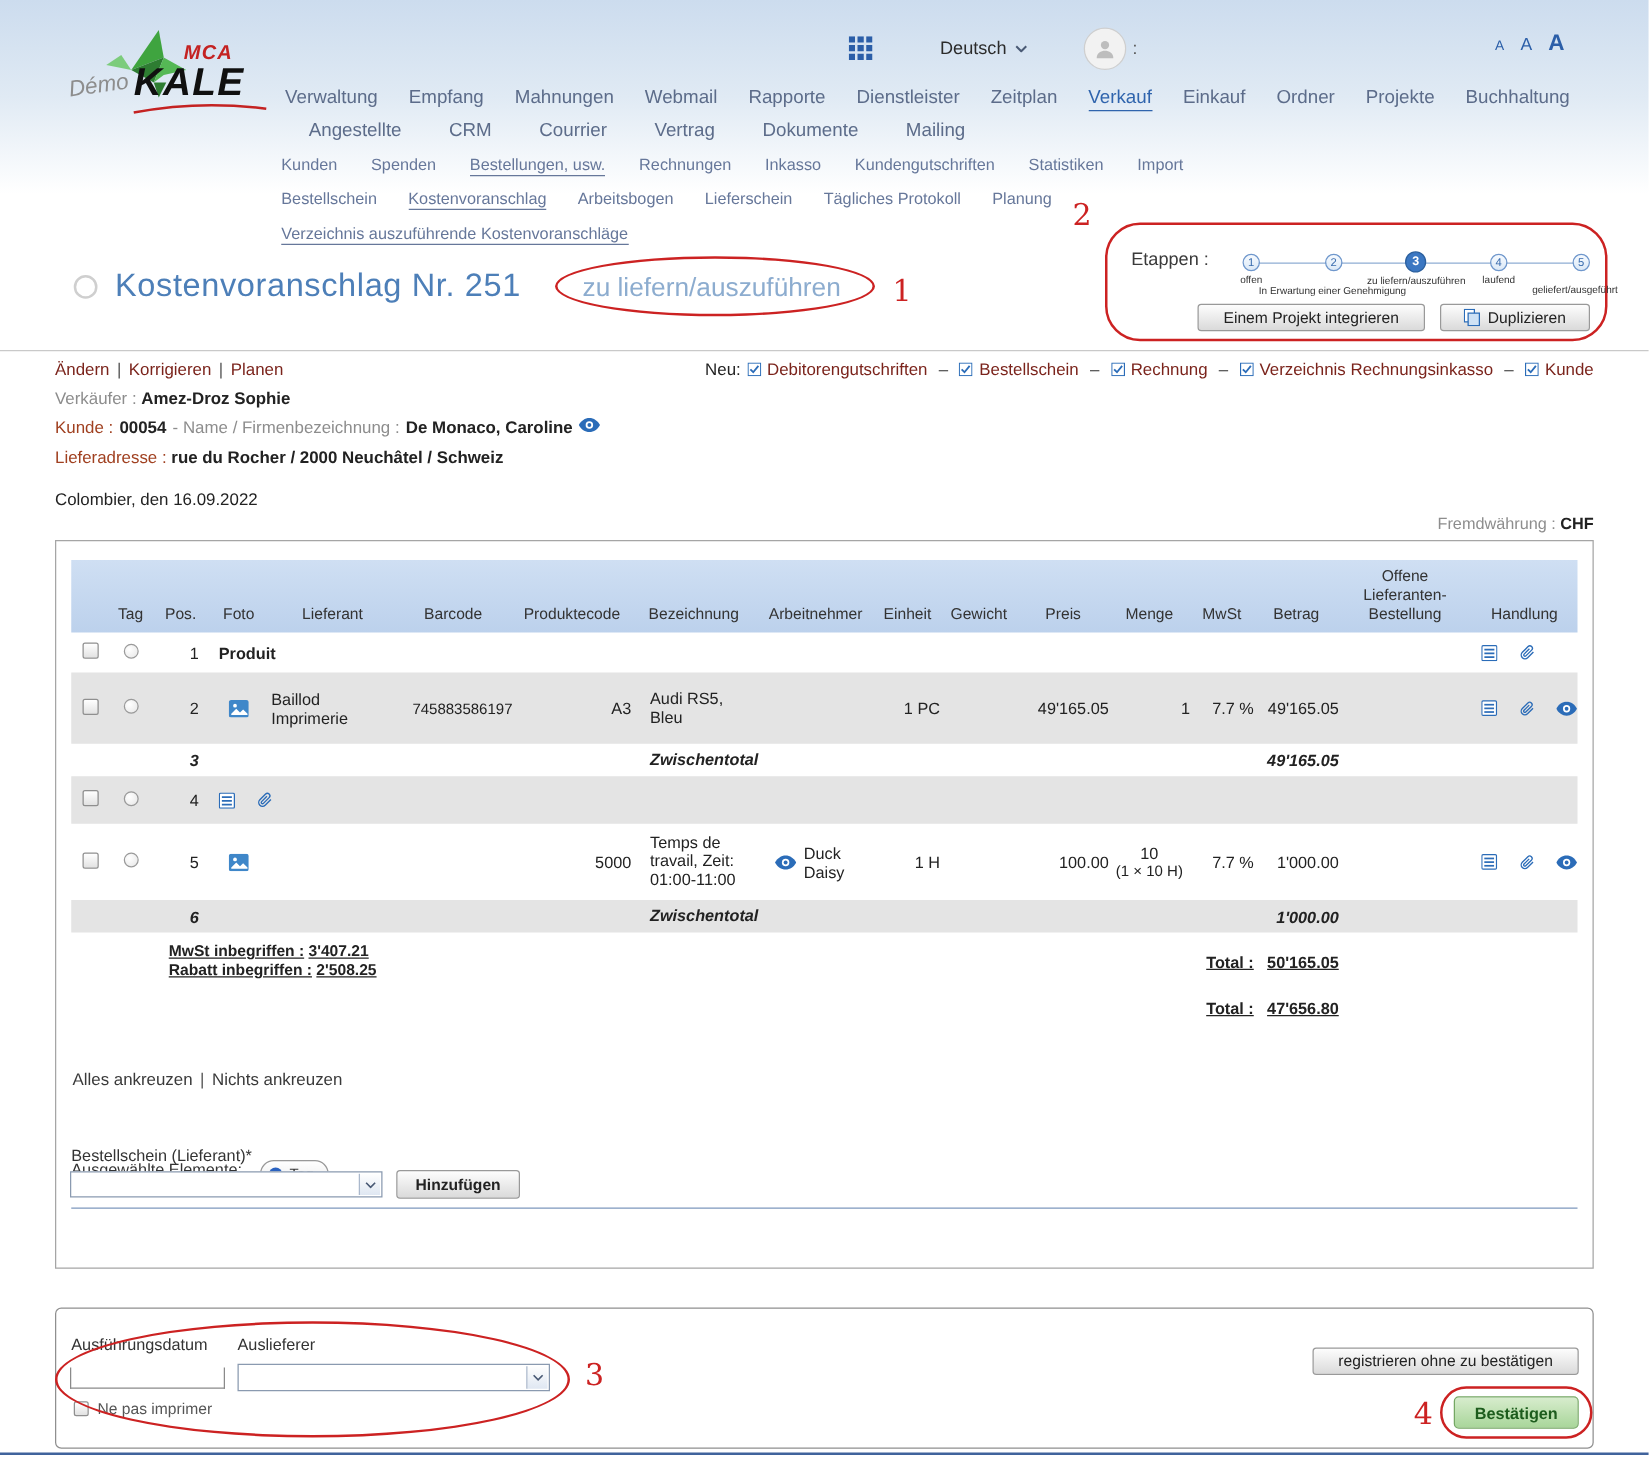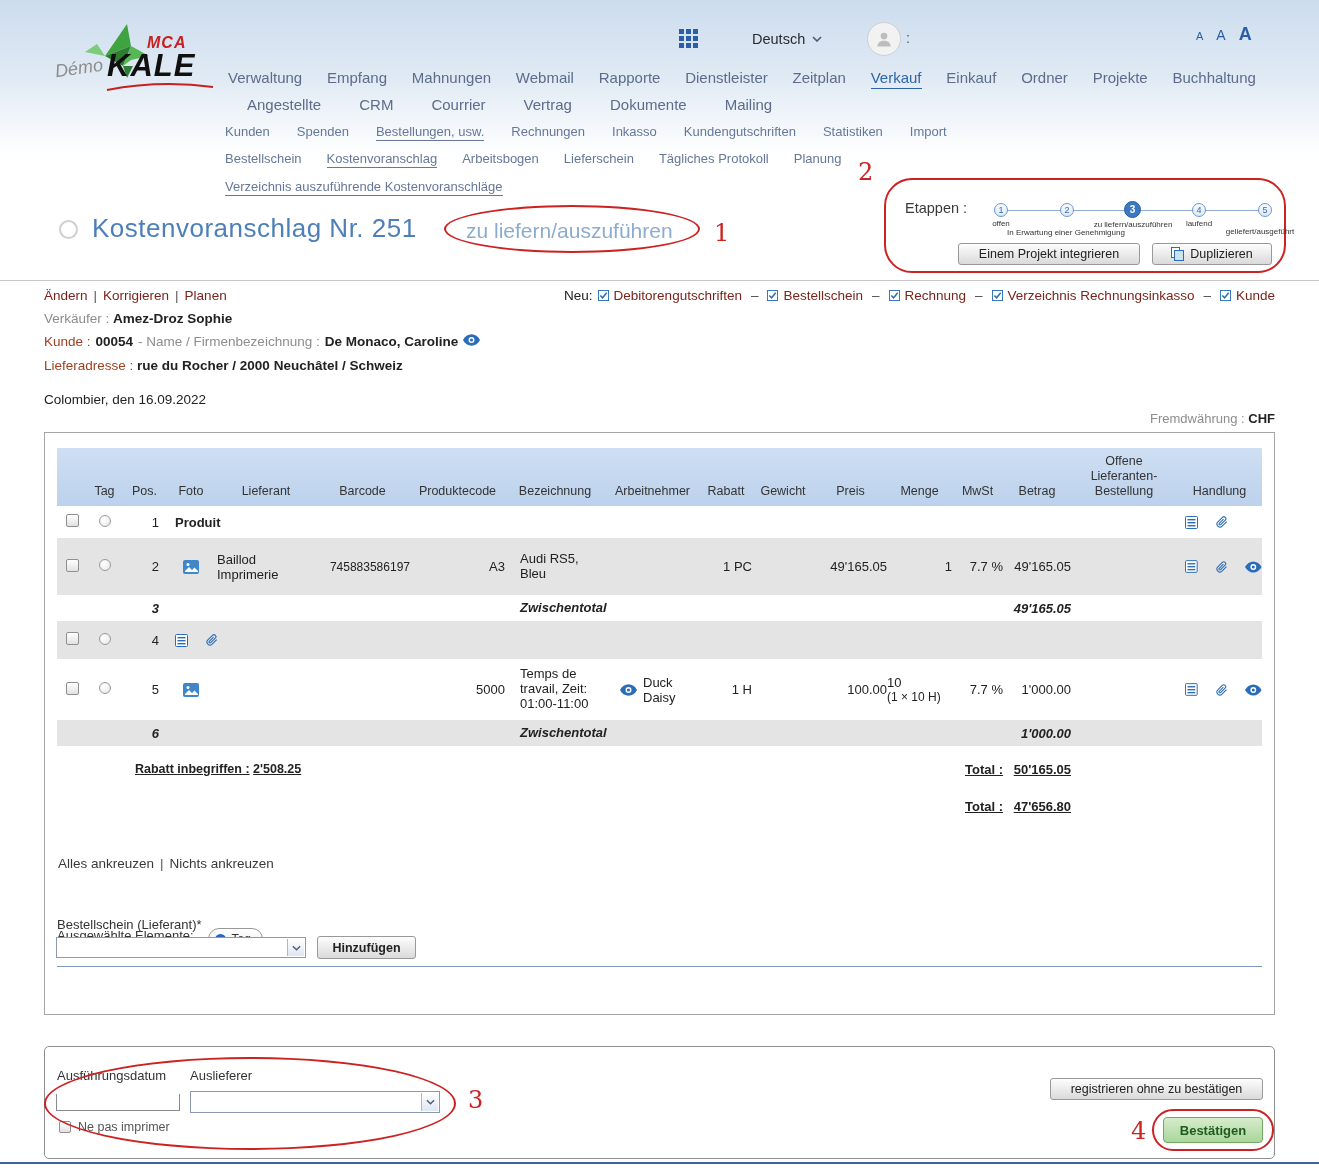--- a/index.html
+++ b/index.html
@@ -234,21 +234,21 @@
   <div class="trow thead">
     <div class="cck"></div>
     <div class="ctg">Tag</div>
     <div class="cps">Pos.</div>
     <div class="cft">Foto</div>
     <div class="clf" style="justify-content:center">Lieferant</div>
     <div class="cbc">Barcode</div>
     <div class="cpc">Produktecode</div>
     <div class="cbz" style="padding-left:0;justify-content:center">Bezeichnung</div>
     <div class="car" style="padding-left:0;justify-content:center">Arbeitnehmer</div>
-    <div class="cen">Rabatt</div>
+    <div class="cen">Einheit</div>
     <div class="cgw">Gewicht</div>
     <div class="cpr">Preis</div>
     <div class="cmg">Menge</div>
     <div class="cmw">MwSt</div>
     <div class="cbt">Betrag</div>
     <div class="cof">Offene Lieferanten-Bestellung</div>
     <div class="chd">Handlung</div>
   </div>
 
   <div class="trow" style="height:32px">
@@ -358,21 +358,21 @@
       <svg width="17" height="12" viewBox="0 0 24 16" style="cursor:pointer;flex-shrink:0">
           <path d="M12 0C7 0 2.7 3 0 8c2.7 5 7 8 12 8s9.3-3 12-8c-2.7-5-7-8-12-8z" fill="#2b6cb8"></path>
           <circle cx="12" cy="8" r="4.2" fill="#fff"></circle>
           <circle cx="12" cy="8" r="2.2" fill="#2b6cb8"></circle>
         </svg>
       <span>Duck Daisy</span>
     </div>
     <div class="cen num">1 H</div>
     <div class="cgw"></div>
     <div class="cpr num">100.00</div>
-    <div class="cmg num" style="display:block;text-align:left">
+    <div class="cmg num" style="display:block;text-align:center">
       <div>10</div>
       <div style="font-size:12px">(1 × 10 H)</div>
     </div>
     <div class="cmw num">7.7 %</div>
     <div class="cbt num">1'000.00</div>
     <div class="cof"></div>
     <div class="chd icons">
       <svg width="13" height="13" viewBox="0 0 13 13" style="cursor:pointer">
           <rect x="0.5" y="0.5" width="12" height="12" rx="1" fill="#fff" stroke="#2b6cb8"></rect>
           <rect x="2.5" y="3" width="8" height="1.4" fill="#2b6cb8"></rect>
@@ -398,20 +398,21 @@
     <div class="cbz zw">Zwischentotal</div>
     <div style="width:398px"></div>
     <div class="cbt num zw">1'000.00</div>
     <div class="cof"></div>
       <div class="chd"></div>
   </div>
 
   <div class="trow" style="height:46px">
     <div style="width:78px"></div>
     <div style="flex:1;font-size:12.5px;line-height:15px">
+      <div><span class="u b">MwSt inbegriffen :</span>&nbsp;<span class="u b">3'407.21</span></div>
       <div><span class="u b">Rabatt inbegriffen :</span>&nbsp;<span class="u b">2'508.25</span></div>
     </div>
     <div class="num b" style="width:120px"><span class="u">Total :</span></div>
     <div class="cbt num b"><span class="u">50'165.05</span></div>
     <div style="width:191px"></div>
   </div>
 
 
   <div class="trow" style="height:28px">
     <div style="flex:1"></div>

